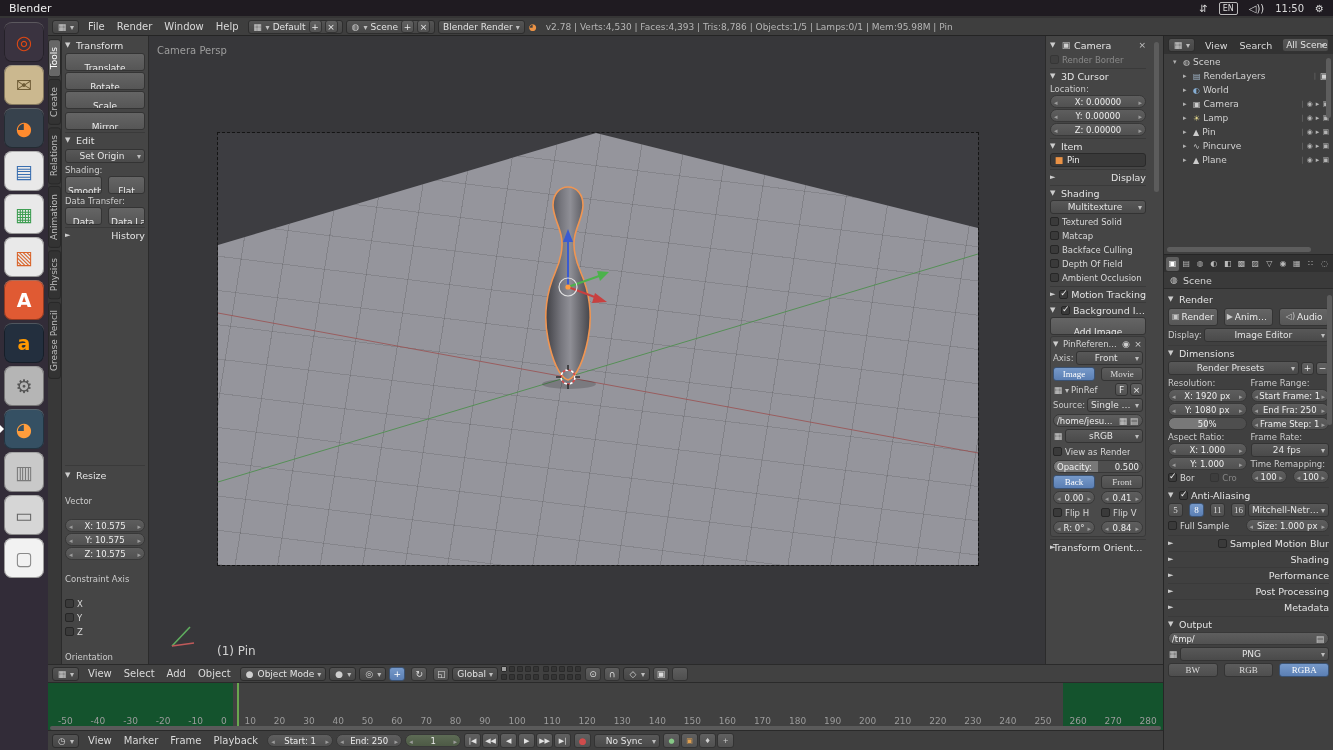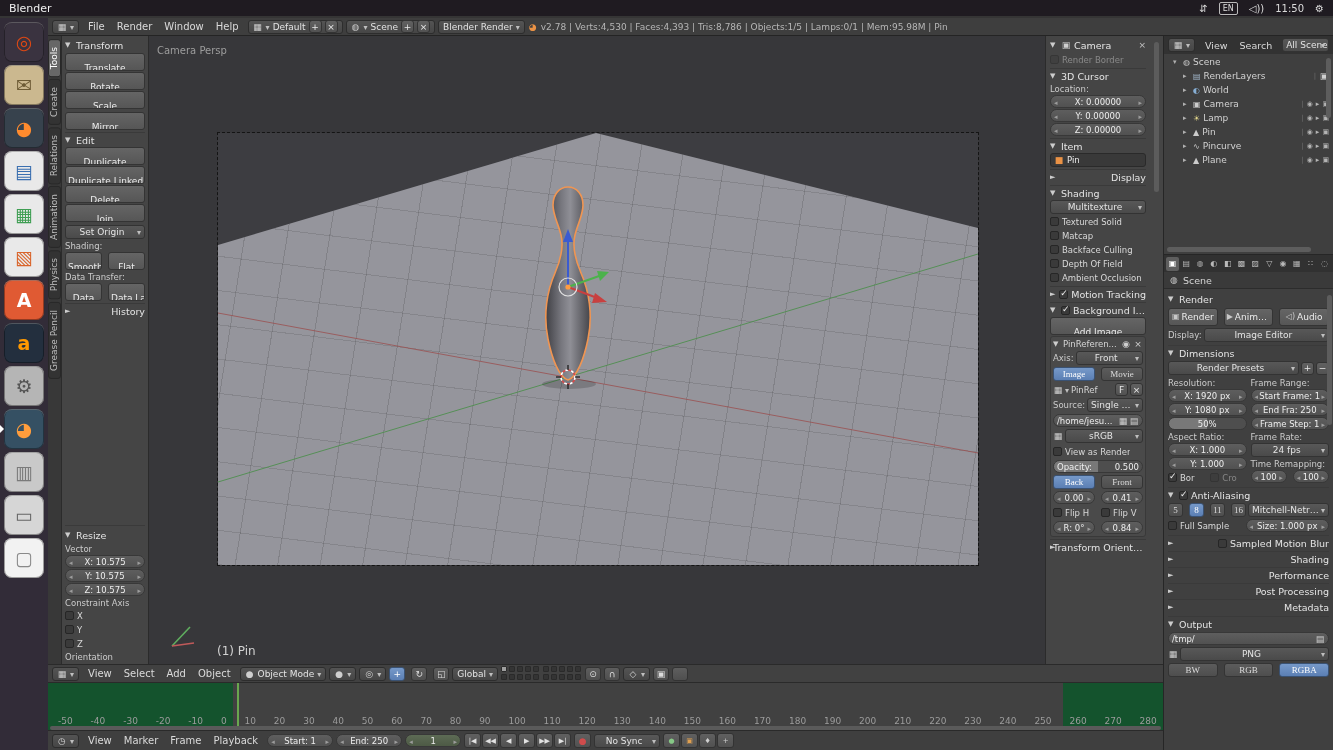--- a/index.html
+++ b/index.html
@@ -18,21 +18,21 @@
 .lch-tile{position:absolute;inset:0;border-radius:8px;display:flex;align-items:center;justify-content:center;font-size:19px;font-weight:bold;box-shadow:inset 0 1px 0 rgba(255,255,255,.25), inset 0 0 0 1px rgba(0,0,0,.35);}
 .lch-ind{position:absolute;left:-5px;top:15px;width:0;height:0;border:5px solid transparent;border-left-color:#fff;display:none;}
 .lch-ind.show{display:block;}
 
 #app{position:absolute;left:48px;top:18px;right:0;bottom:0;background:#3a3a3a;}
 #bheader{position:absolute;left:0;top:0;right:0;height:18px;background:#3e3e3e;border-bottom:1px solid #242424;display:flex;align-items:center;gap:3px;padding:0 4px;white-space:nowrap;}
 .menu{padding:0 6px;color:#dadada;}
 .widget{display:flex;align-items:center;gap:3px;background:linear-gradient(#545454,#464646);border:1px solid #2d2d2d;border-radius:3px;height:14px;padding:0 4px;font-size:9px;color:#e3e3e3;}
 .minib{display:inline-flex;align-items:center;justify-content:center;min-width:13px;height:13px;background:linear-gradient(#616161,#525252);border:1px solid #333;border-radius:3px;font-size:9px;color:#e8e8e8;padding:0 1px;}
 .ddarr::after{content:"▾";font-size:8px;color:#bfbfbf;}
-.stats{color:#b6b6b6;font-size:9px;overflow:hidden;}
+.stats{margin-left:5px;color:#b6b6b6;font-size:9px;overflow:hidden;}
 #workspace{position:absolute;left:0;top:18px;right:0;bottom:0;display:flex;}
 #leftcol{flex:1;min-width:0;display:flex;flex-direction:column;}
 #mainrow{flex:1;min-height:0;display:flex;}
 
 #tabstrip{width:14px;background:#383838;border-right:1px solid #2b2b2b;display:flex;flex-direction:column;padding-top:2px;}
 .vtab{writing-mode:vertical-rl;transform:rotate(180deg);font-size:9px;color:#bdbdbd;background:#333;border:1px solid #282828;padding:7px 0;margin:1px 0;border-radius:3px;text-align:center;}
 .vtab.on{background:#676767;color:#fff;}
 #shelf{width:87px;background:#454545;border-right:1px solid #2b2b2b;padding:2px 3px;display:flex;flex-direction:column;gap:1px;font-size:9px;overflow:hidden;}
 .phead{display:flex;align-items:center;gap:3px;min-height:14px;color:#e4e4e4;font-size:9.5px;white-space:nowrap;}
 .phead.bt{border-top:1px solid #3a3a3a;margin-top:1px;padding-top:1px;}
@@ -47,21 +47,21 @@
 .nfv{flex:1;text-align:center;overflow:hidden;}
 .arr-l::before{content:"◂";font-size:7px;color:#9d9d9d;} .arr-r::before{content:"▸";font-size:7px;color:#9d9d9d;}
 .nf.slider.half{background:linear-gradient(to right,#787878 0 50%,#4e4e4e 50%);}
 .lbl{font-size:8.5px;color:#cbcbcb;margin:1px 0 0;white-space:nowrap;}
 .lbl2{font-size:8.5px;color:#cbcbcb;white-space:nowrap;}
 .cbrow{display:flex;align-items:center;gap:3px;min-height:13px;font-size:8.5px;color:#d8d8d8;white-space:nowrap;overflow:hidden;}
 .cb{width:9px;height:9px;border-radius:2px;background:#3a3a3a;border:1px solid #262626;position:relative;flex:0 0 auto;}
 .cb.on::after{content:"✓";position:absolute;left:0px;top:-3px;font-size:9px;color:#f0f0f0;}
 .dim{opacity:.45;}
 .hideable{display:none;} .hideable.show{display:inline-block;}
-.resize-panel{margin-top:auto;display:flex;flex-direction:column;gap:1px;border-top:1px solid #3a3a3a;padding-top:2px;}
+.resize-panel{margin-top:auto;display:flex;flex-direction:column;gap:13px;border-top:1px solid #3a3a3a;padding-top:2px;}
 
 #viewport{flex:1;min-width:0;position:relative;background:#37373a;overflow:hidden;}
 .vp-label{position:absolute;left:8px;top:9px;color:#9d9d9d;font-size:10px;}
 .vp-obj{position:absolute;left:68px;bottom:6px;color:#d2d2d2;font-size:12px;}
 #camrect{position:absolute;left:69px;top:97px;width:760px;height:432px;background:#3d3d41;outline:1.5px dashed #141414;}
 #ground{position:absolute;inset:0;clip-path:polygon(378px 0px,760px 95px,760px 432px,0px 432px,0px 112px);background-color:#95959c;background-image:repeating-linear-gradient(99deg,rgba(40,40,40,.18) 0 1px,transparent 1px 42px),repeating-linear-gradient(7deg,rgba(40,40,40,.15) 0 1px,transparent 1px 34px);}
 #camrect svg{position:absolute;}
 
 #vheader{height:18px;background:#414141;border-top:1px solid #2a2a2a;display:flex;align-items:center;gap:3px;padding:0 4px;white-space:nowrap;overflow:hidden;}
 .ic{display:inline-flex;align-items:center;justify-content:center;font-size:9px;color:#cfcfcf;min-width:10px;}
@@ -276,26 +276,20 @@
               </div>
             <div class="stack">
                 <div class="btn">Translate</div>
                 <div class="btn">Rotate</div>
                 <div class="btn">Scale</div>
               </div>
             <div class="btn mt2">Mirror</div>
             <div class="phead bt">
                 <span class="tri exp"></span>
                 <span>Edit</span>
-              </div>
-            <div class="stack">
-                <div class="btn">Duplicate</div>
-                <div class="btn">Duplicate Linked</div>
-                <div class="btn">Delete</div>
-                <div class="btn">Join</div>
               </div>
             <div class="dd mt2">
                 <span class="f1 ctr">Set Origin</span>
                 <span class="ddarr"></span>
               </div>
             <div class="lbl">Shading:</div>
             <div class="pair">
                 <div class="btn f1">Smooth</div>
                 <div class="btn f1">Flat</div>
               </div>

